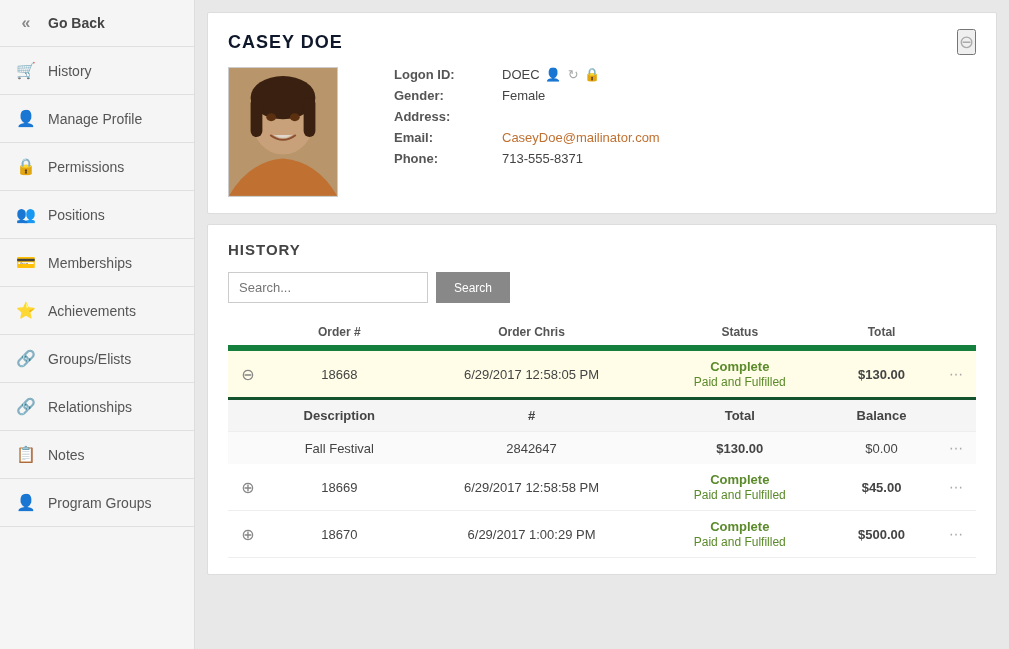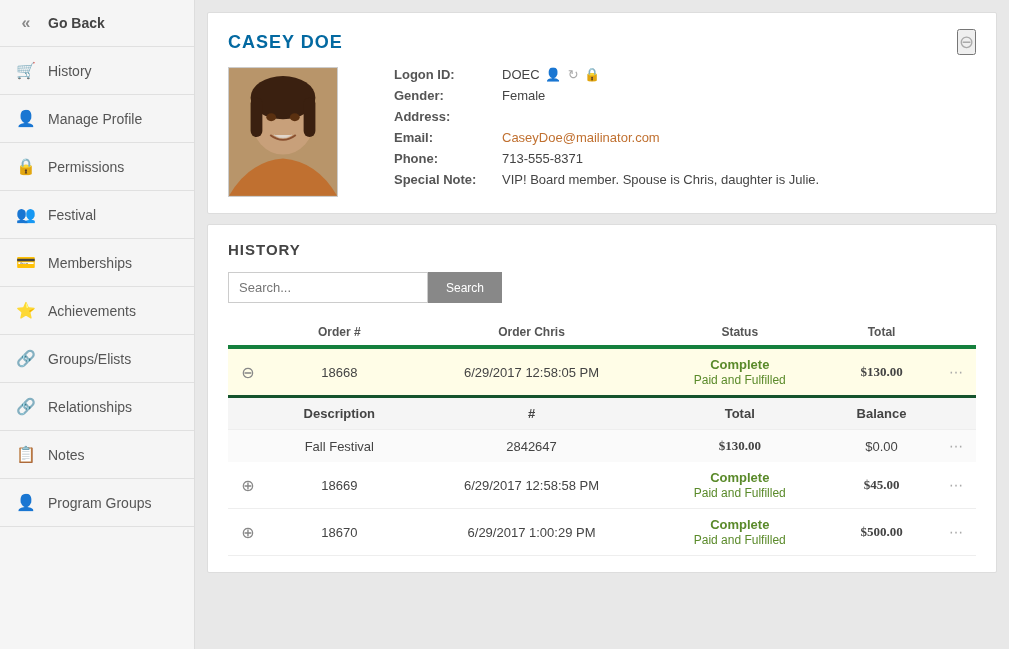--- a/index.html
+++ b/index.html
@@ -48,21 +48,21 @@
     }
     .profile-header {
       display: flex;
       align-items: center;
       justify-content: space-between;
       margin-bottom: 12px;
     }
     .profile-title {
       font-size: 18px;
       font-weight: bold;
-      color: #0369a1;
+      color: #0f172a;
       letter-spacing: 1px;
     }
     .profile-minimize {
       color: #aaa;
       font-size: 18px;
       cursor: pointer;
     }
     .profile-body {
       display: flex;
       gap: 20px;
@@ -109,21 +109,21 @@
     }
     .history-title {
       font-size: 15px;
       font-weight: bold;
       color: #444;
       letter-spacing: 1px;
       margin-bottom: 14px;
     }
     .search-row {
       display: flex;
-      gap: 0;
+      gap: 8px;
       margin-bottom: 16px;
     }
     .search-input {
       border: 1px solid #ccc;
       padding: 7px 10px;
       font-size: 13px;
       width: 200px;
       outline: none;
       color: #999;
     }
@@ -135,21 +135,21 @@
       font-size: 12px;
       cursor: pointer;
     }
 
     
     .history-table {
       width: 100%;
       border-collapse: collapse;
     }
     .history-table thead tr {
-      border-bottom: 4px solid #15803d;
+      border-bottom: 6px solid #15803d;
     }
     .history-table thead th {
       padding: 6px 10px;
       color: #555;
       font-weight: bold;
       font-size: 12px;
       text-align: center;
     }
     .history-table tbody tr.main-row {
       border-bottom: 1px solid #eee;
@@ -158,21 +158,21 @@
       background: #fffde7;
     }
     .history-table tbody td {
       padding: 8px 10px;
       text-align: center;
       font-size: 13px;
       color: #444;
     }
     .status-complete { color: #5a8a2a; font-weight: bold; }
     .status-sub { color: #5a8a2a; font-size: 12px; }
-    .total-val { color: #c07030; font-weight: bold; font-family: Liberation Serif, serif; }
+    .total-val { color: #c07030; font-weight: bold; }
     .expand-btn {
       cursor: pointer;
       color: #888;
       font-size: 16px;
       background: none;
       border: none;
     }
     .dots-btn {
       color: #aaa;
       font-size: 14px;
@@ -214,21 +214,21 @@
   <div class="sidebar-item">
     <span class="icon">👤</span>
     <span>Manage Profile</span>
   </div>
   <div class="sidebar-item">
     <span class="icon">🔒</span>
     <span>Permissions</span>
   </div>
   <div class="sidebar-item">
     <span class="icon">👥</span>
-    <span>Festival</span>
+    <span>Positions</span>
   </div>
   <div class="sidebar-item">
     <span class="icon">💳</span>
     <span>Memberships</span>
   </div>
   <div class="sidebar-item">
     <span class="icon">⭐</span>
     <span>Achievements</span>
   </div>
   <div class="sidebar-item">
@@ -295,24 +295,20 @@
         <div class="detail-row">
           <span class="detail-label">Address:</span>
         </div>
         <div class="detail-row">
           <span class="detail-label">Email:</span>
           <a class="detail-value link" href="#">CaseyDoe@mailinator.com</a>
         </div>
         <div class="detail-row">
           <span class="detail-label">Phone:</span>
           <span class="detail-value">713-555-8371</span>
-        </div>
-        <div class="detail-row">
-          <span class="detail-label">Special Note:</span>
-          <span class="detail-value">VIP! Board member. Spouse is Chris, daughter is Julie.</span>
         </div>
       </div>
     </div>
   </div>
 
   <div class="history-card">
     <div class="history-title">HISTORY</div>
     <div class="search-row">
       <input class="search-input" type="text" placeholder="Search..." style="">
       <button class="search-btn">Search</button>

